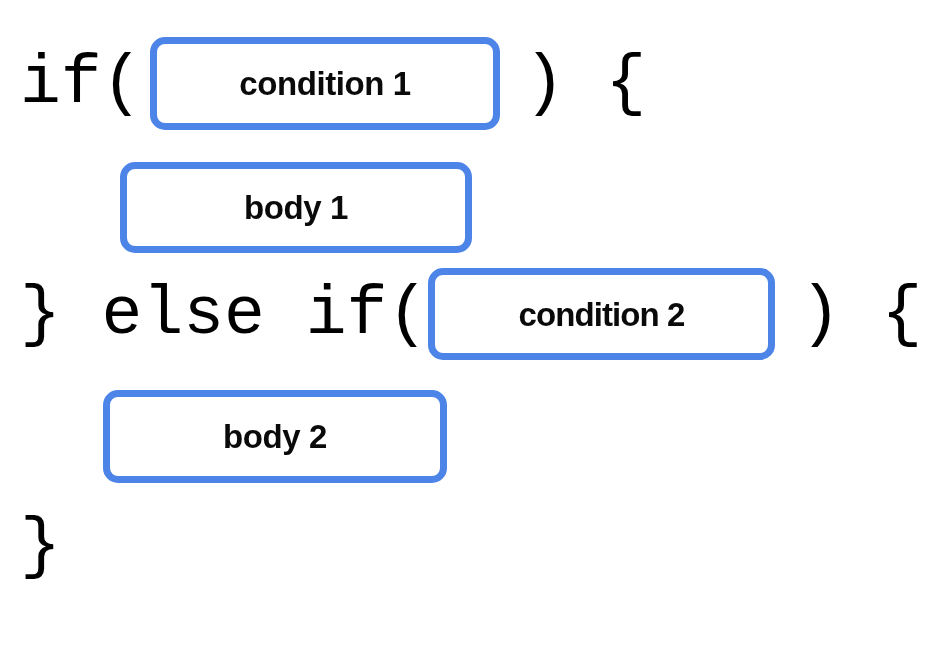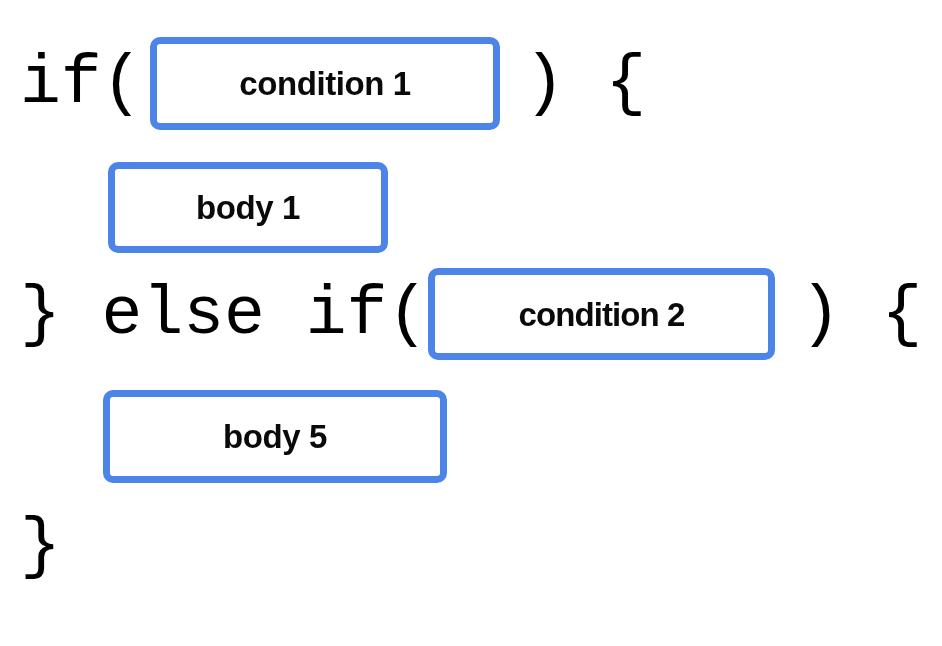--- a/index.html
+++ b/index.html
@@ -34,21 +34,21 @@
   }
 
   
   .slot {
     position: absolute;
     box-sizing: border-box;
     background: #ffffff;
     border-style: solid;
     border-color: #4d84e8;
     border-width: 7px;
-    border-radius: 10px;
+    border-radius: 15px;
     display: flex;
     align-items: center;
     justify-content: center;
   }
   .slot-label {
     font-family: "Liberation Sans", sans-serif;
     font-weight: bold;
     font-size: 33px;
     line-height: 33px;
     color: #0a0a0a;
@@ -66,31 +66,31 @@
 <div id="canvas">
 
   <div class="code" style="left:20px; top:57px;">if(</div>
 
   <div class="slot" style="left:150px; top:37px; width:350px; height:93px;">
     <span class="slot-label">condition 1</span>
   </div>
 
   <div class="code" style="left:524px; top:57px;">) {</div>
 
-  <div class="slot" style="left:108px; top:162px; width:280px; height:91px;text-align:right;">
+  <div class="slot" style="left:120px; top:162px; width:352px; height:91px;text-align:right;">
     <span class="slot-label">body 1</span>
   </div>
 
   <div class="code" style="left:20px; top:288px;text-align:center;">} else if(</div>
 
   <div class="slot narrow" style="left:428px; top:268px; width:347px; height:92px;">
     <span class="slot-label">condition 2</span>
   </div>
 
   <div class="code" style="left:800px; top:288px;">) {</div>
 
   <div class="slot" style="left:103px; top:390px; width:344px; height:93px;">
-    <span class="slot-label">body 5</span>
+    <span class="slot-label">body 2</span>
   </div>
 
   <div class="code" style="left:20px; top:520px;">}</div>
 
 </div>
 
 </body></html>

